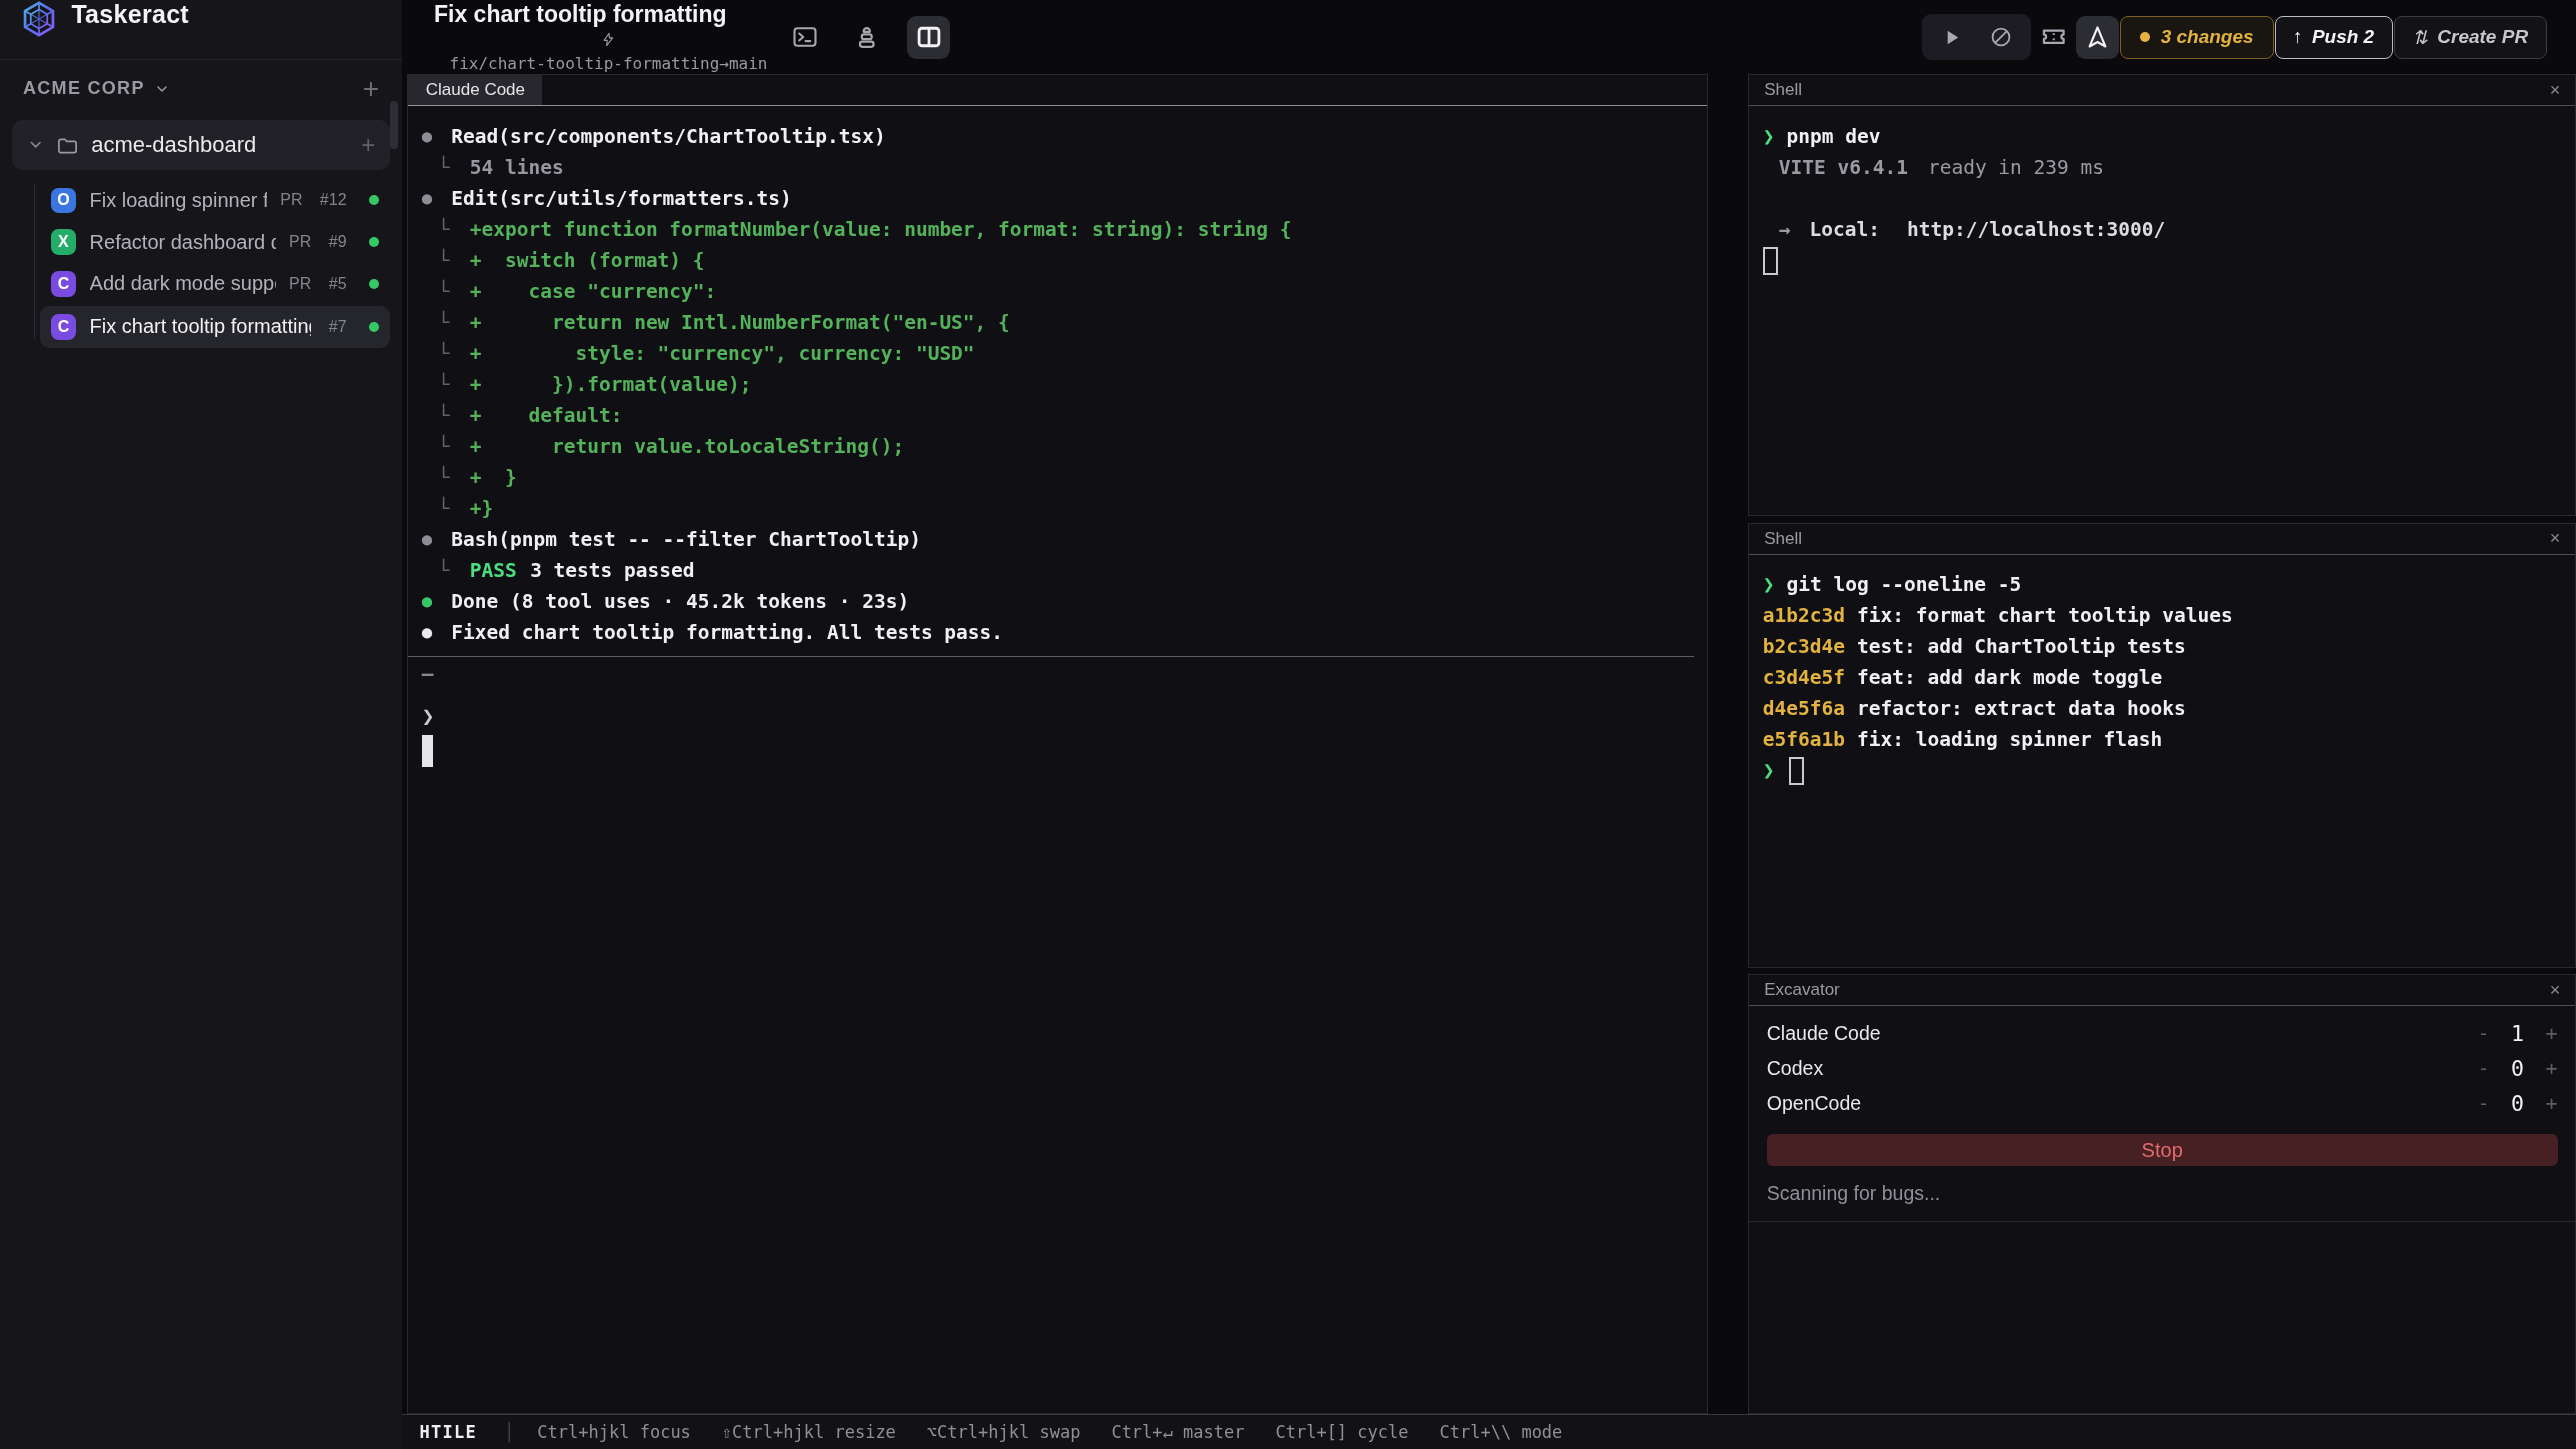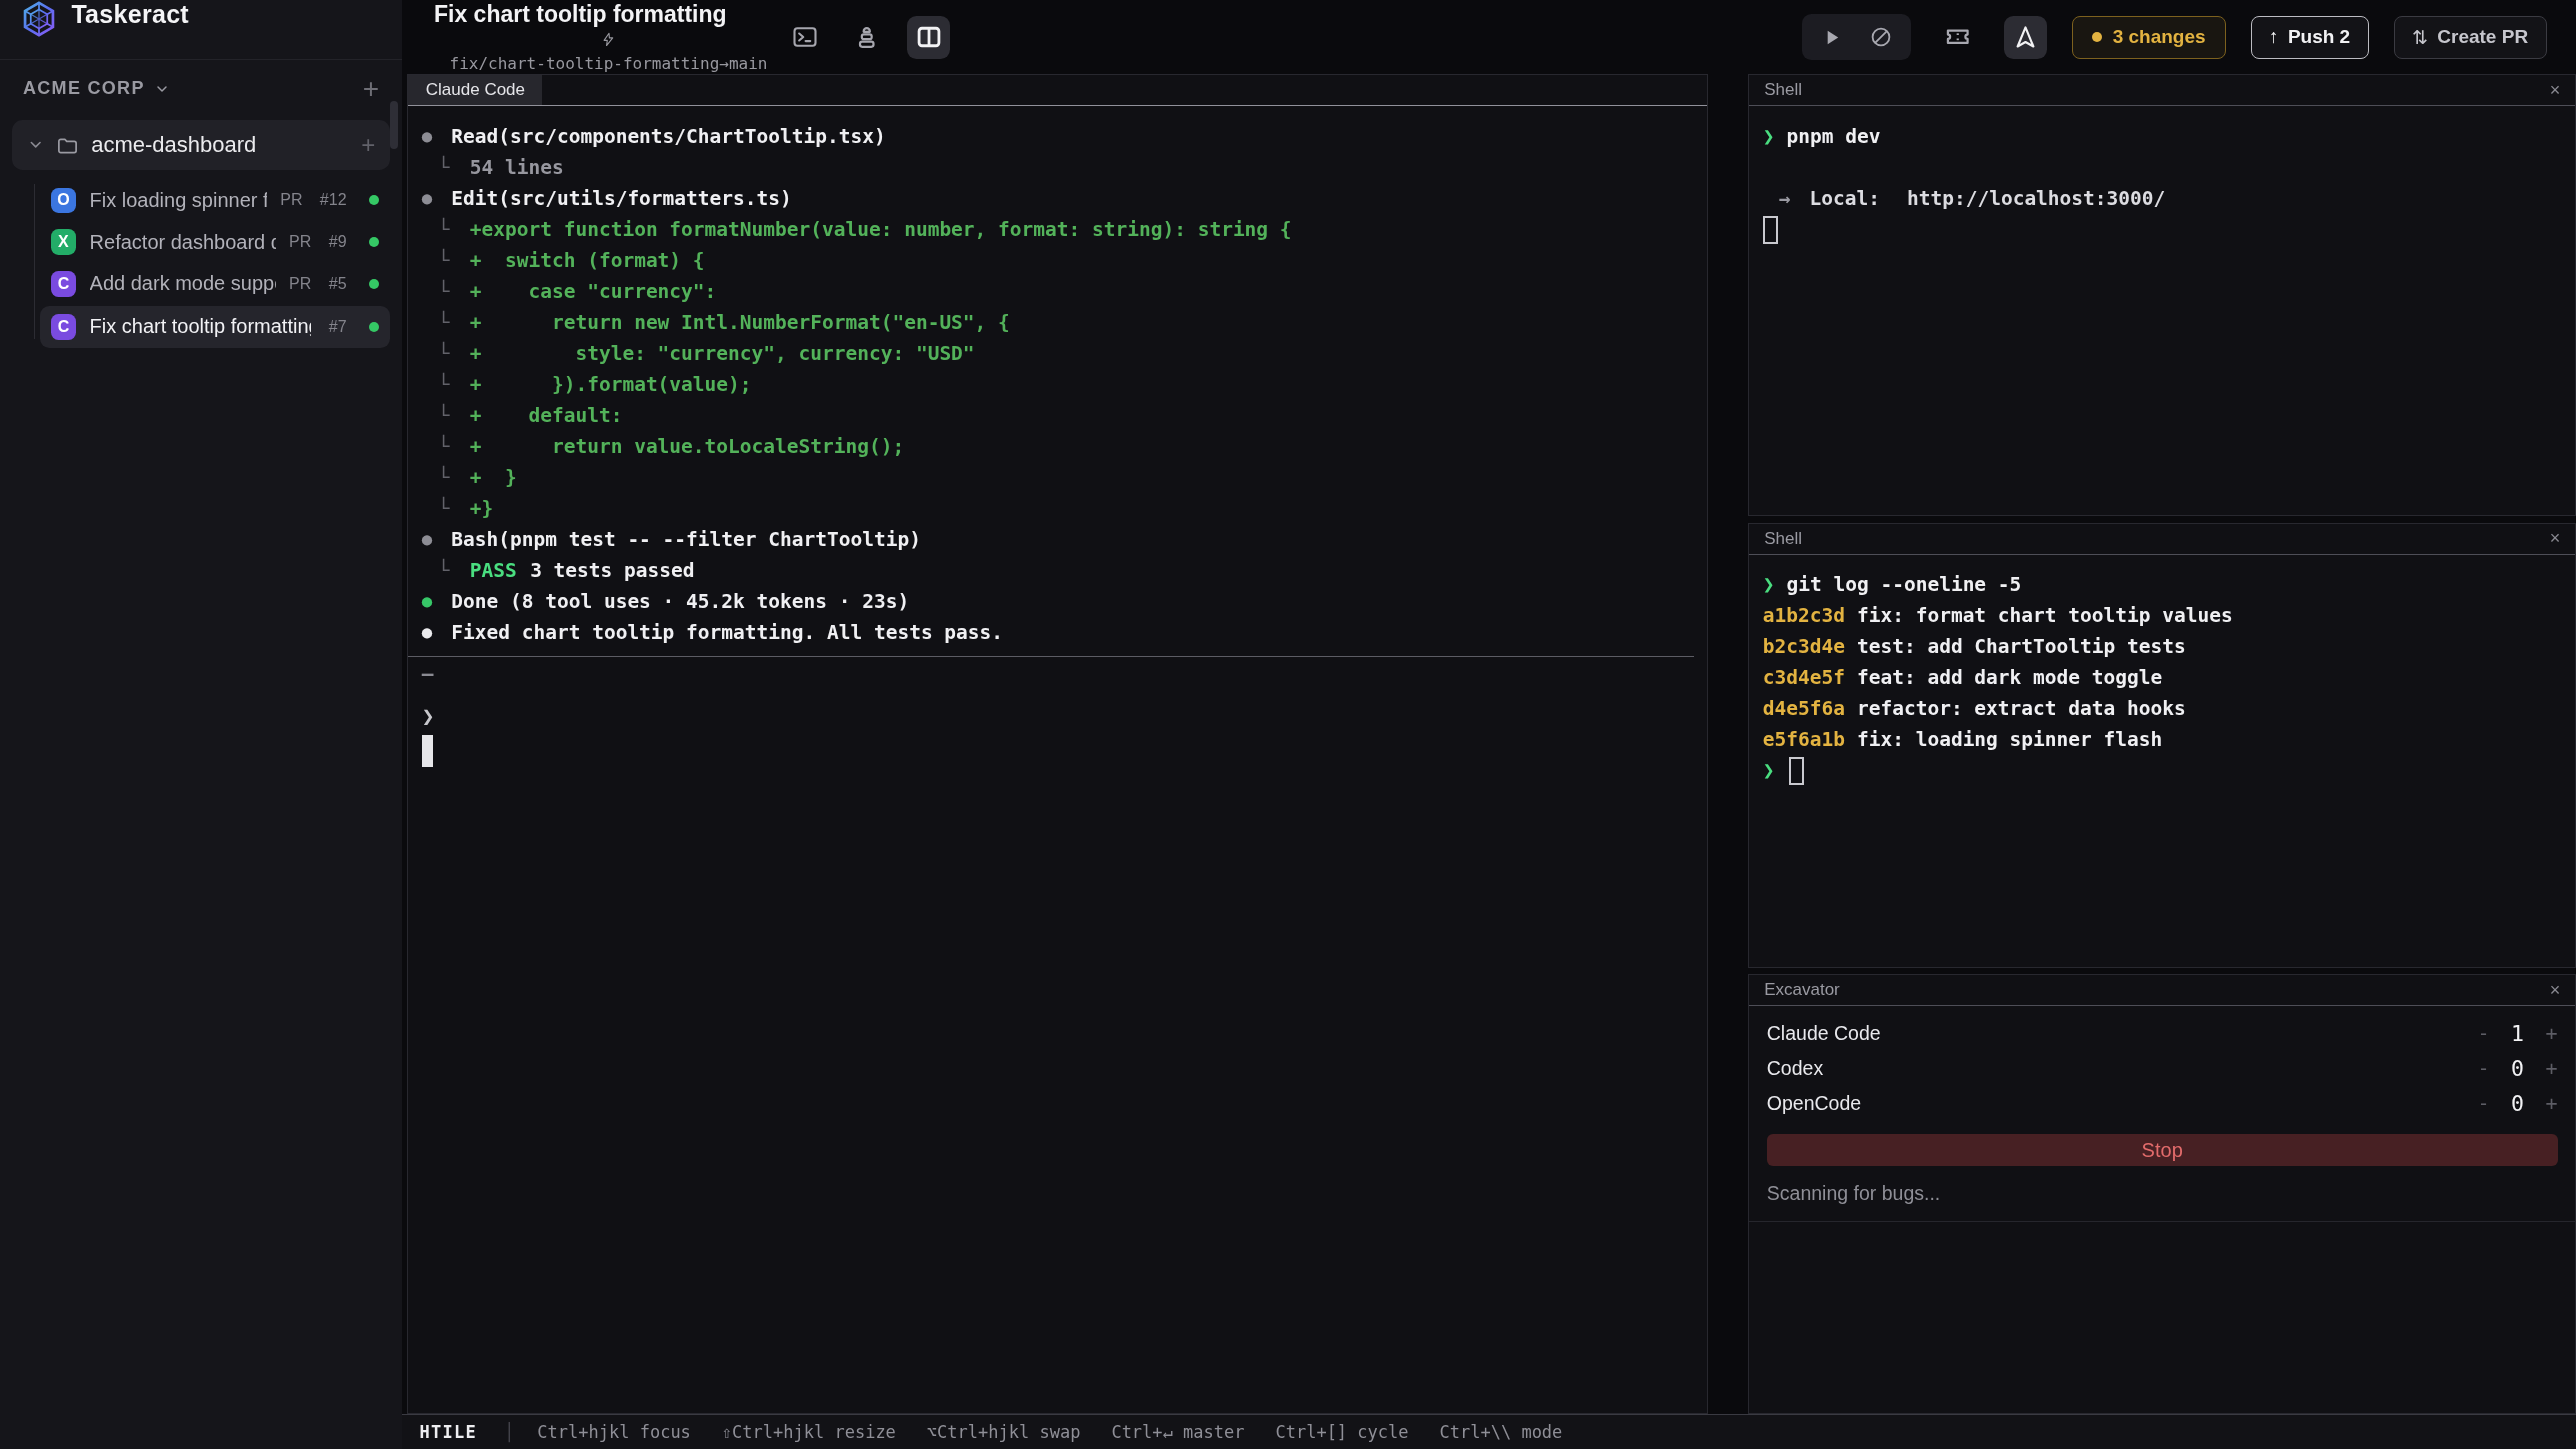--- a/index.html
+++ b/index.html
@@ -63,21 +63,21 @@
   .topbar-left { width: 349px; flex: none; display: flex; flex-direction: column; gap: 4px; }
   .task-heading { font-size: 23px; font-weight: 600; color: #f3f3f5; }
   .branch-row { display: flex; align-items: center; gap: 6.7px; flex-direction: column; }
   .branch-text { font-size: 16px; color: #98989f; }
   .topbar-center { display: flex; align-items: center; gap: 19px; }
   .iconbtn {
     width: 43px; height: 43px; border-radius: 9.4px;
     display: flex; align-items: center; justify-content: center;
   }
   .iconbtn.active { background: #2c2c33; }
-  .topbar-right { margin-left: auto; display: flex; align-items: center; gap: 25px; }
+  .topbar-right { margin-left: auto; display: flex; align-items: center; gap: 1px; font-style: italic; }
   .run-group {
     height: 46px; background: #1c1c22; border-radius: 9.4px;
     display: flex; align-items: center; gap: 6.7px; padding: 0 8px;
   }
   .changes-pill {
     height: 43px; padding: 0 19px; border-radius: 8px;
     border: 1.3px solid #7d611e; background: rgba(227,179,65,0.07);
     display: flex; align-items: center; gap: 10.7px;
     color: var(--amber); font-size: 19px; font-weight: 600;
   }
@@ -357,20 +357,23 @@
     <div class="right-col">
 
       <section class="panel shell1">
         <div class="panel-header">
           <span class="tab-label">Shell</span>
           <span class="tab-close">×</span>
         </div>
         <div class="termbody">
           <div class="tline">
             <span class="prompt">❯</span><span class="cmd">pnpm dev</span>
+          </div>
+          <div class="tline indent">
+            <span class="dim-text">VITE v6.4.1</span><span class="dim-text" style="font-weight:400; margin-left:20px;">ready in 239 ms</span>
           </div>
           <div class="tline blank"></div>
           <div class="tline indent">
             <span class="dim-text">→</span><span class="lite-text" style="margin-left:19px;">Local:</span><span class="lite-text" style="margin-left:27px;">http://localhost:3000/</span>
           </div>
           <div class="hollow-cursor"></div>
         </div>
       </section>
 
       <section class="panel shell2">

